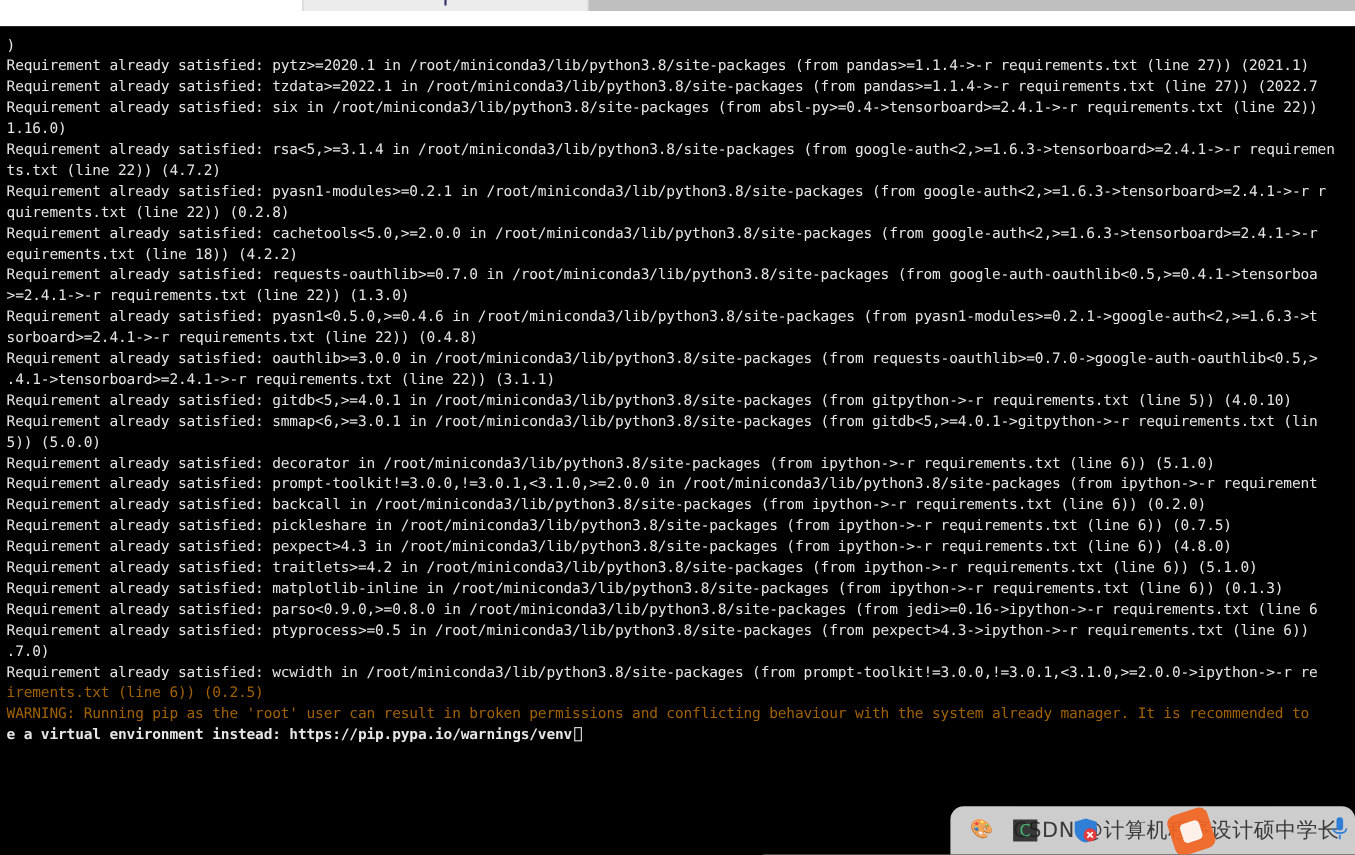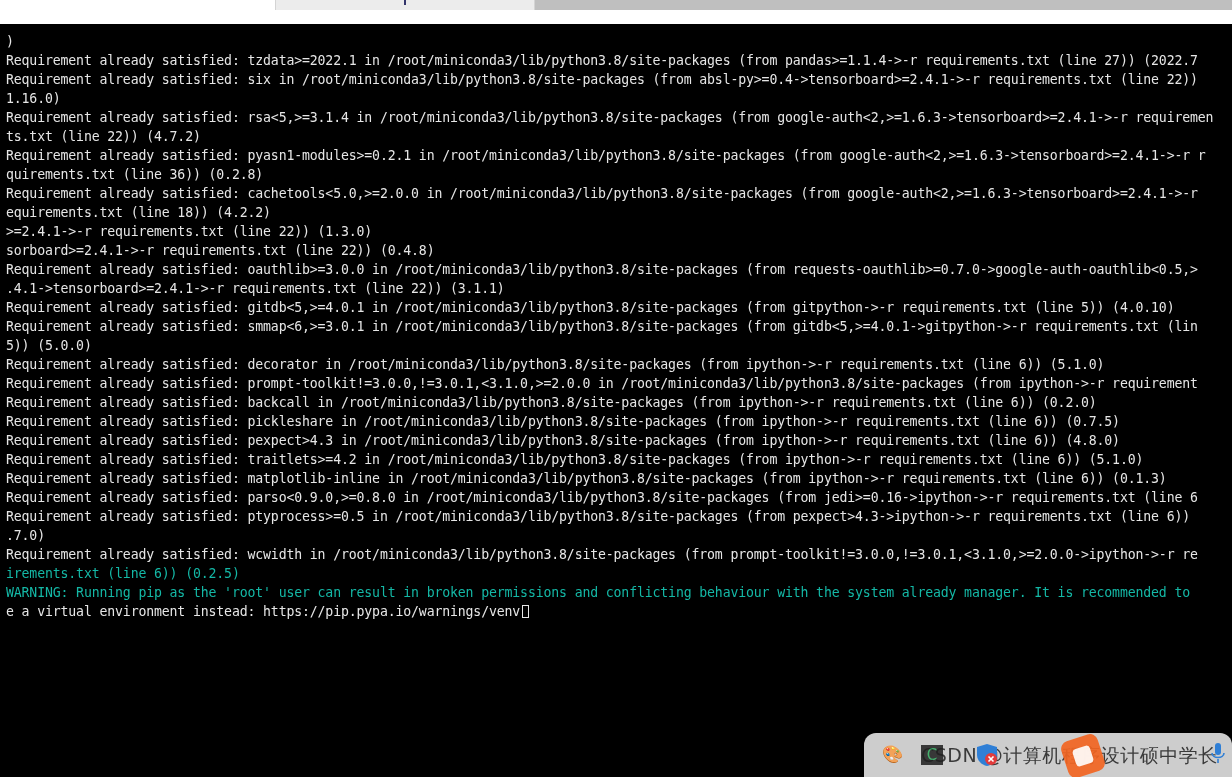--- a/index.html
+++ b/index.html
@@ -62,22 +62,22 @@
   }
   .tline {
     display: block;
     font-family: "DejaVu Sans Mono", "Liberation Mono", monospace;
     font-size: 13.2px;
     line-height: 19px;
     letter-spacing: -0.15px;
     white-space: pre;
     color: #e6e6e6;
   }
-  .tline.warn { color: #14b8a6; }
-  .tline.prompt { color: #e6e6e6; }
+  .tline.warn { color: #a16207; }
+  .tline.prompt { color: #e6e6e6; font-weight: bold; }
   .cursor-block {
     display: inline-block;
     width: 7px;
     height: 13px;
     border: 1px solid #e6e6e6;
     box-sizing: border-box;
     vertical-align: -2px;
     margin-left: 2px;
   }
 
@@ -161,30 +161,33 @@
 <div id="screen">
 
   <div id="chrome-strip">
     <div id="chrome-tabstrip"></div>
     <div id="chrome-tab-active"></div>
     <div id="chrome-tab-caret"></div>
   </div>
 
   <div id="terminal">
     <span class="tline">)</span>
+    <span class="tline">Requirement already satisfied: pytz&gt;=2020.1 in /root/miniconda3/lib/python3.8/site-packages (from pandas&gt;=1.1.4-&gt;-r requirements.txt (line 27)) (2021.1)</span>
     <span class="tline">Requirement already satisfied: tzdata&gt;=2022.1 in /root/miniconda3/lib/python3.8/site-packages (from pandas&gt;=1.1.4-&gt;-r requirements.txt (line 27)) (2022.7</span>
     <span class="tline">Requirement already satisfied: six in /root/miniconda3/lib/python3.8/site-packages (from absl-py&gt;=0.4-&gt;tensorboard&gt;=2.4.1-&gt;-r requirements.txt (line 22))</span>
     <span class="tline">1.16.0)</span>
     <span class="tline">Requirement already satisfied: rsa&lt;5,&gt;=3.1.4 in /root/miniconda3/lib/python3.8/site-packages (from google-auth&lt;2,&gt;=1.6.3-&gt;tensorboard&gt;=2.4.1-&gt;-r requiremen</span>
     <span class="tline">ts.txt (line 22)) (4.7.2)</span>
     <span class="tline">Requirement already satisfied: pyasn1-modules&gt;=0.2.1 in /root/miniconda3/lib/python3.8/site-packages (from google-auth&lt;2,&gt;=1.6.3-&gt;tensorboard&gt;=2.4.1-&gt;-r r</span>
-    <span class="tline">quirements.txt (line 36)) (0.2.8)</span>
+    <span class="tline">quirements.txt (line 22)) (0.2.8)</span>
     <span class="tline">Requirement already satisfied: cachetools&lt;5.0,&gt;=2.0.0 in /root/miniconda3/lib/python3.8/site-packages (from google-auth&lt;2,&gt;=1.6.3-&gt;tensorboard&gt;=2.4.1-&gt;-r</span>
     <span class="tline">equirements.txt (line 18)) (4.2.2)</span>
+    <span class="tline">Requirement already satisfied: requests-oauthlib&gt;=0.7.0 in /root/miniconda3/lib/python3.8/site-packages (from google-auth-oauthlib&lt;0.5,&gt;=0.4.1-&gt;tensorboa</span>
     <span class="tline">&gt;=2.4.1-&gt;-r requirements.txt (line 22)) (1.3.0)</span>
+    <span class="tline">Requirement already satisfied: pyasn1&lt;0.5.0,&gt;=0.4.6 in /root/miniconda3/lib/python3.8/site-packages (from pyasn1-modules&gt;=0.2.1-&gt;google-auth&lt;2,&gt;=1.6.3-&gt;t</span>
     <span class="tline">sorboard&gt;=2.4.1-&gt;-r requirements.txt (line 22)) (0.4.8)</span>
     <span class="tline">Requirement already satisfied: oauthlib&gt;=3.0.0 in /root/miniconda3/lib/python3.8/site-packages (from requests-oauthlib&gt;=0.7.0-&gt;google-auth-oauthlib&lt;0.5,&gt;</span>
     <span class="tline">.4.1-&gt;tensorboard&gt;=2.4.1-&gt;-r requirements.txt (line 22)) (3.1.1)</span>
     <span class="tline">Requirement already satisfied: gitdb&lt;5,&gt;=4.0.1 in /root/miniconda3/lib/python3.8/site-packages (from gitpython-&gt;-r requirements.txt (line 5)) (4.0.10)</span>
     <span class="tline">Requirement already satisfied: smmap&lt;6,&gt;=3.0.1 in /root/miniconda3/lib/python3.8/site-packages (from gitdb&lt;5,&gt;=4.0.1-&gt;gitpython-&gt;-r requirements.txt (lin</span>
     <span class="tline">5)) (5.0.0)</span>
     <span class="tline">Requirement already satisfied: decorator in /root/miniconda3/lib/python3.8/site-packages (from ipython-&gt;-r requirements.txt (line 6)) (5.1.0)</span>
     <span class="tline">Requirement already satisfied: prompt-toolkit!=3.0.0,!=3.0.1,&lt;3.1.0,&gt;=2.0.0 in /root/miniconda3/lib/python3.8/site-packages (from ipython-&gt;-r requirement</span>
     <span class="tline">Requirement already satisfied: backcall in /root/miniconda3/lib/python3.8/site-packages (from ipython-&gt;-r requirements.txt (line 6)) (0.2.0)</span>
     <span class="tline">Requirement already satisfied: pickleshare in /root/miniconda3/lib/python3.8/site-packages (from ipython-&gt;-r requirements.txt (line 6)) (0.7.5)</span>

